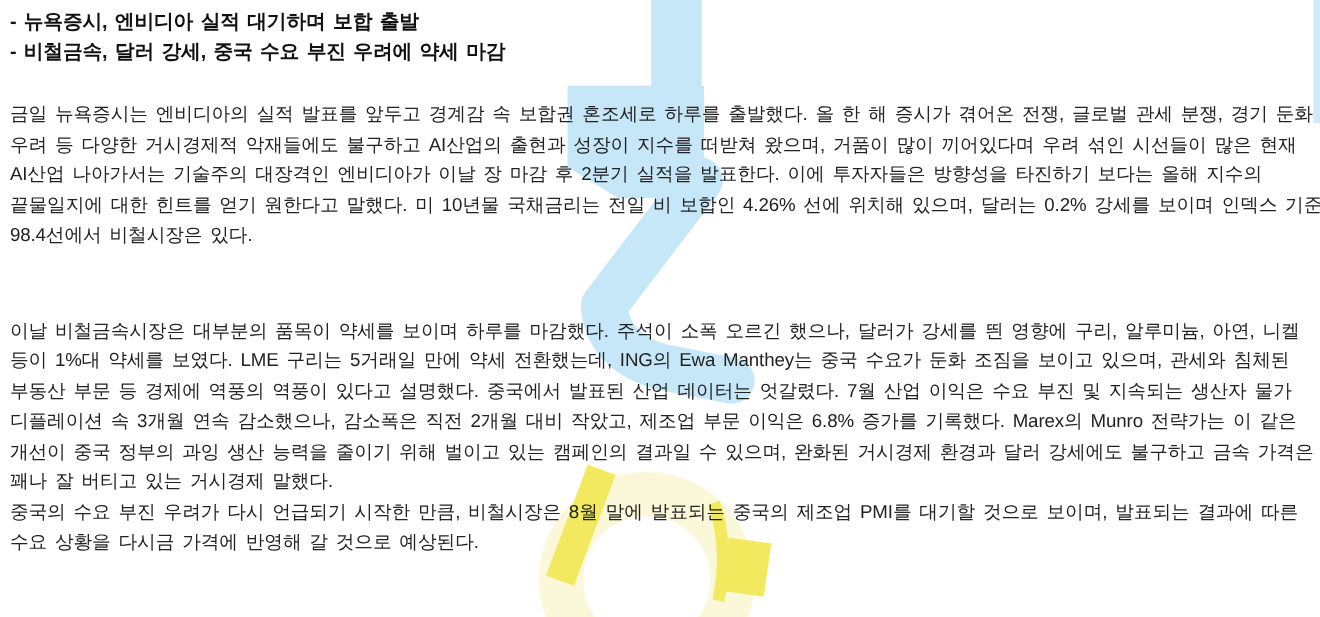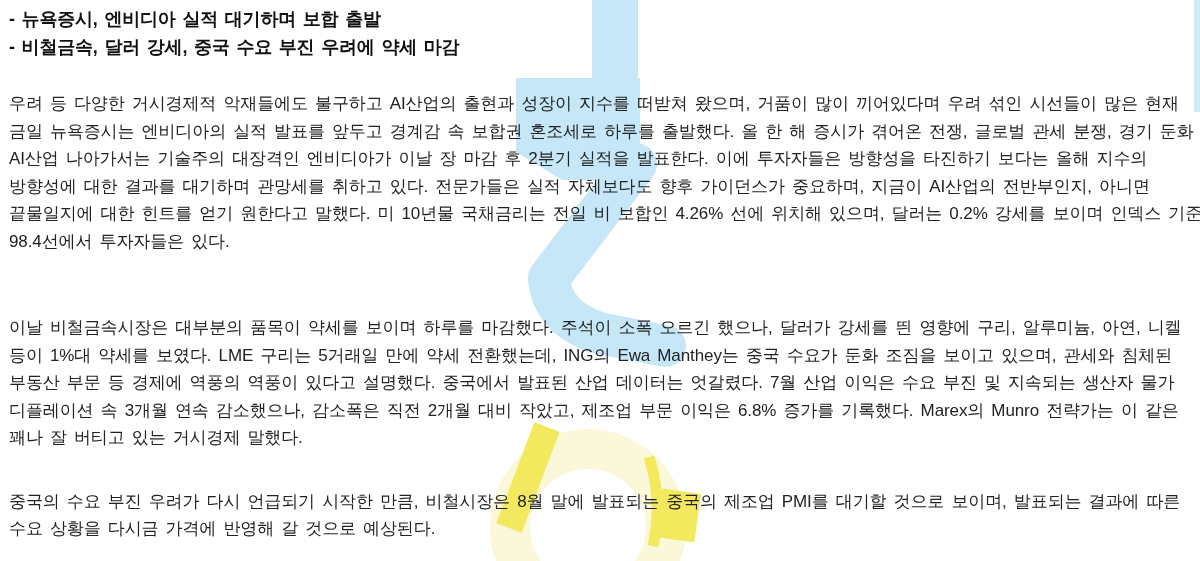--- a/index.html
+++ b/index.html
@@ -24,21 +24,21 @@
     font-size:18px; font-weight:700; line-height:28px;
     color:#111111; letter-spacing:-0.2px; word-spacing:2px;
     white-space:nowrap;
   }
   .paragraph {
     font-size:17px; line-height:27.5px;
     color:#222222; letter-spacing:-0.1px; word-spacing:2.5px;
   }
   .para-1 { margin-top:29px; }
   .para-2 { margin-top:59px; }
-  .para-3 { margin-top:36px; }
+  .para-3 { }
   .line { white-space:nowrap; }
 </style>
 </head>
 <body>
 
 <div class="page">
 
   <svg class="watermark" viewBox="0 0 1200 561" aria-hidden="true">
 
     <circle cx="588" cy="527" r="78" fill="none" stroke-width="40" stroke="#faf8d8"></circle>
@@ -59,33 +59,33 @@
   </svg>
 
   <div class="content">
 
     <div class="headlines">
         <div class="headline">- 뉴욕증시, 엔비디아 실적 대기하며 보합 출발</div>
         <div class="headline">- 비철금속, 달러 강세, 중국 수요 부진 우려에 약세 마감</div>
       </div>
 
     <div class="paragraph para-1">
+        <div class="line">금일 뉴욕증시는 엔비디아의 실적 발표를 앞두고 경계감 속 보합권 혼조세로 하루를 출발했다. 올 한 해 증시가 겪어온 전쟁, 글로벌 관세 분쟁, 경기 둔화</div>
         <div class="line">우려 등 다양한 거시경제적 악재들에도 불구하고 AI산업의 출현과 성장이 지수를 떠받쳐 왔으며, 거품이 많이 끼어있다며 우려 섞인 시선들이 많은 현재</div>
-        <div class="line">금일 뉴욕증시는 엔비디아의 실적 발표를 앞두고 경계감 속 보합권 혼조세로 하루를 출발했다. 올 한 해 증시가 겪어온 전쟁, 글로벌 관세 분쟁, 경기 둔화</div>
         <div class="line">AI산업 나아가서는 기술주의 대장격인 엔비디아가 이날 장 마감 후 2분기 실적을 발표한다. 이에 투자자들은 방향성을 타진하기 보다는 올해 지수의</div>
-        <div class="line">방향성에 대한 결과를 대기하며 관망세를 취하고 있다. 전문가들은 실적 자체보다도 향후 가이던스가 중요하며, 지금이 AI산업의 전반부인지, 아니면</div>
         <div class="line">끝물일지에 대한 힌트를 얻기 원한다고 말했다. 미 10년물 국채금리는 전일 비 보합인 4.26% 선에 위치해 있으며, 달러는 0.2% 강세를 보이며 인덱스 기준</div>
-        <div class="line">98.4선에서 투자자들은 있다.</div>
+        <div class="line">98.4선에서 비철시장은 있다.</div>
       </div>
 
     <div class="paragraph para-2">
         <div class="line">이날 비철금속시장은 대부분의 품목이 약세를 보이며 하루를 마감했다. 주석이 소폭 오르긴 했으나, 달러가 강세를 띈 영향에 구리, 알루미늄, 아연, 니켈</div>
         <div class="line">등이 1%대 약세를 보였다. LME 구리는 5거래일 만에 약세 전환했는데, ING의 Ewa Manthey는 중국 수요가 둔화 조짐을 보이고 있으며, 관세와 침체된</div>
         <div class="line">부동산 부문 등 경제에 역풍의 역풍이 있다고 설명했다. 중국에서 발표된 산업 데이터는 엇갈렸다. 7월 산업 이익은 수요 부진 및 지속되는 생산자 물가</div>
         <div class="line">디플레이션 속 3개월 연속 감소했으나, 감소폭은 직전 2개월 대비 작았고, 제조업 부문 이익은 6.8% 증가를 기록했다. Marex의 Munro 전략가는 이 같은</div>
+        <div class="line">개선이 중국 정부의 과잉 생산 능력을 줄이기 위해 벌이고 있는 캠페인의 결과일 수 있으며, 완화된 거시경제 환경과 달러 강세에도 불구하고 금속 가격은</div>
         <div class="line">꽤나 잘 버티고 있는 거시경제 말했다.</div>
       </div>
 
     <div class="paragraph para-3">
         <div class="line">중국의 수요 부진 우려가 다시 언급되기 시작한 만큼, 비철시장은 8월 말에 발표되는 중국의 제조업 PMI를 대기할 것으로 보이며, 발표되는 결과에 따른</div>
         <div class="line">수요 상황을 다시금 가격에 반영해 갈 것으로 예상된다.</div>
       </div>
 
   </div>
 </div>

